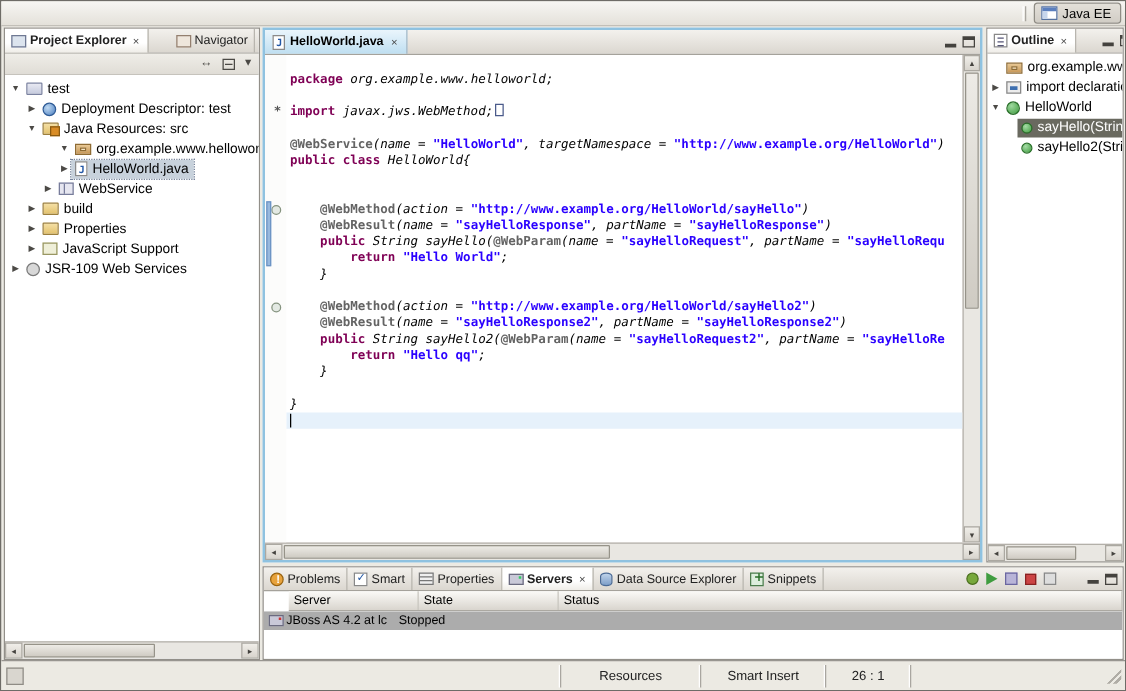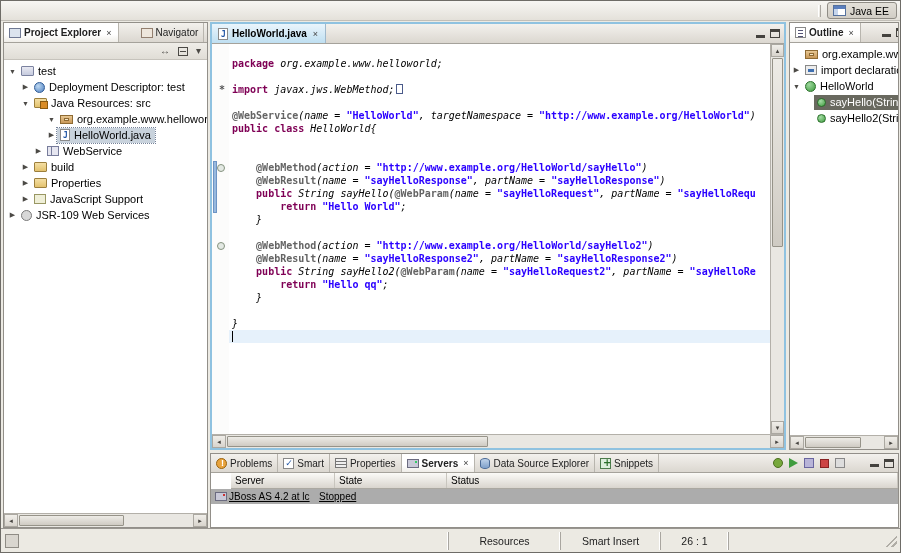--- a/index.html
+++ b/index.html
@@ -126,21 +126,21 @@
   .bi-snippets{width:11px;height:11px;background:#DDEEDD;border:1px solid #4C7C4C;}
   .bi-snippets::after{content:"+";position:absolute;left:2px;top:-2px;font:bold 10px "DejaVu Sans",sans-serif;color:#2A6F2A;}
   .thead{display:flex;height:16px;background:linear-gradient(#FBFAF7,#D9D5CE);border-bottom:1px solid #ABA8A1;flex:none;font-size:10px;margin-left:20px;}
   .thcell{display:flex;align-items:center;padding:0 4px;border-right:1px solid #C8C5BE;}
   .col-server{width:104px;}
   .col-state{width:112px;}
   .col-status{flex:1;}
   .rows{flex:1;background:#FFF;overflow:hidden;}
   .srow{display:flex;height:15px;align-items:center;font-size:10px;}
   .srow.selected{background:#ACACAC;}
-  .scell{display:flex;align-items:center;gap:2px;padding:0 4px;overflow:hidden;white-space:nowrap;text-decoration:underline;}
+  .scell{display:flex;align-items:center;gap:2px;padding:0 4px;overflow:hidden;white-space:nowrap;}
   .i-server{width:12px;height:9px;background:#C9C9D8;border:1px solid #6B6B80;}
   .i-server::after{content:"";position:absolute;right:1px;top:1px;width:2px;height:2px;background:#C33;}
 
   
   #status-bar{position:absolute;left:0;bottom:0;width:100%;height:24px;background:#ECEAE3;border-top:1px solid #989590;display:flex;align-items:center;font-size:10.5px;}
   .trim{width:14px;height:14px;margin:0 4px;background:#D9D6CF;border:1px solid #8F8C85;flex:none;}
   .sspace{width:425px;flex:none;}
   .sfield{height:18px;display:flex;align-items:center;justify-content:center;border-left:1px solid #A9A6A0;box-shadow:-1px 0 0 #FFF;color:#222;flex:none;}
   .sfield.writable{width:112px;}
   .sfield.mode{width:100px;}

